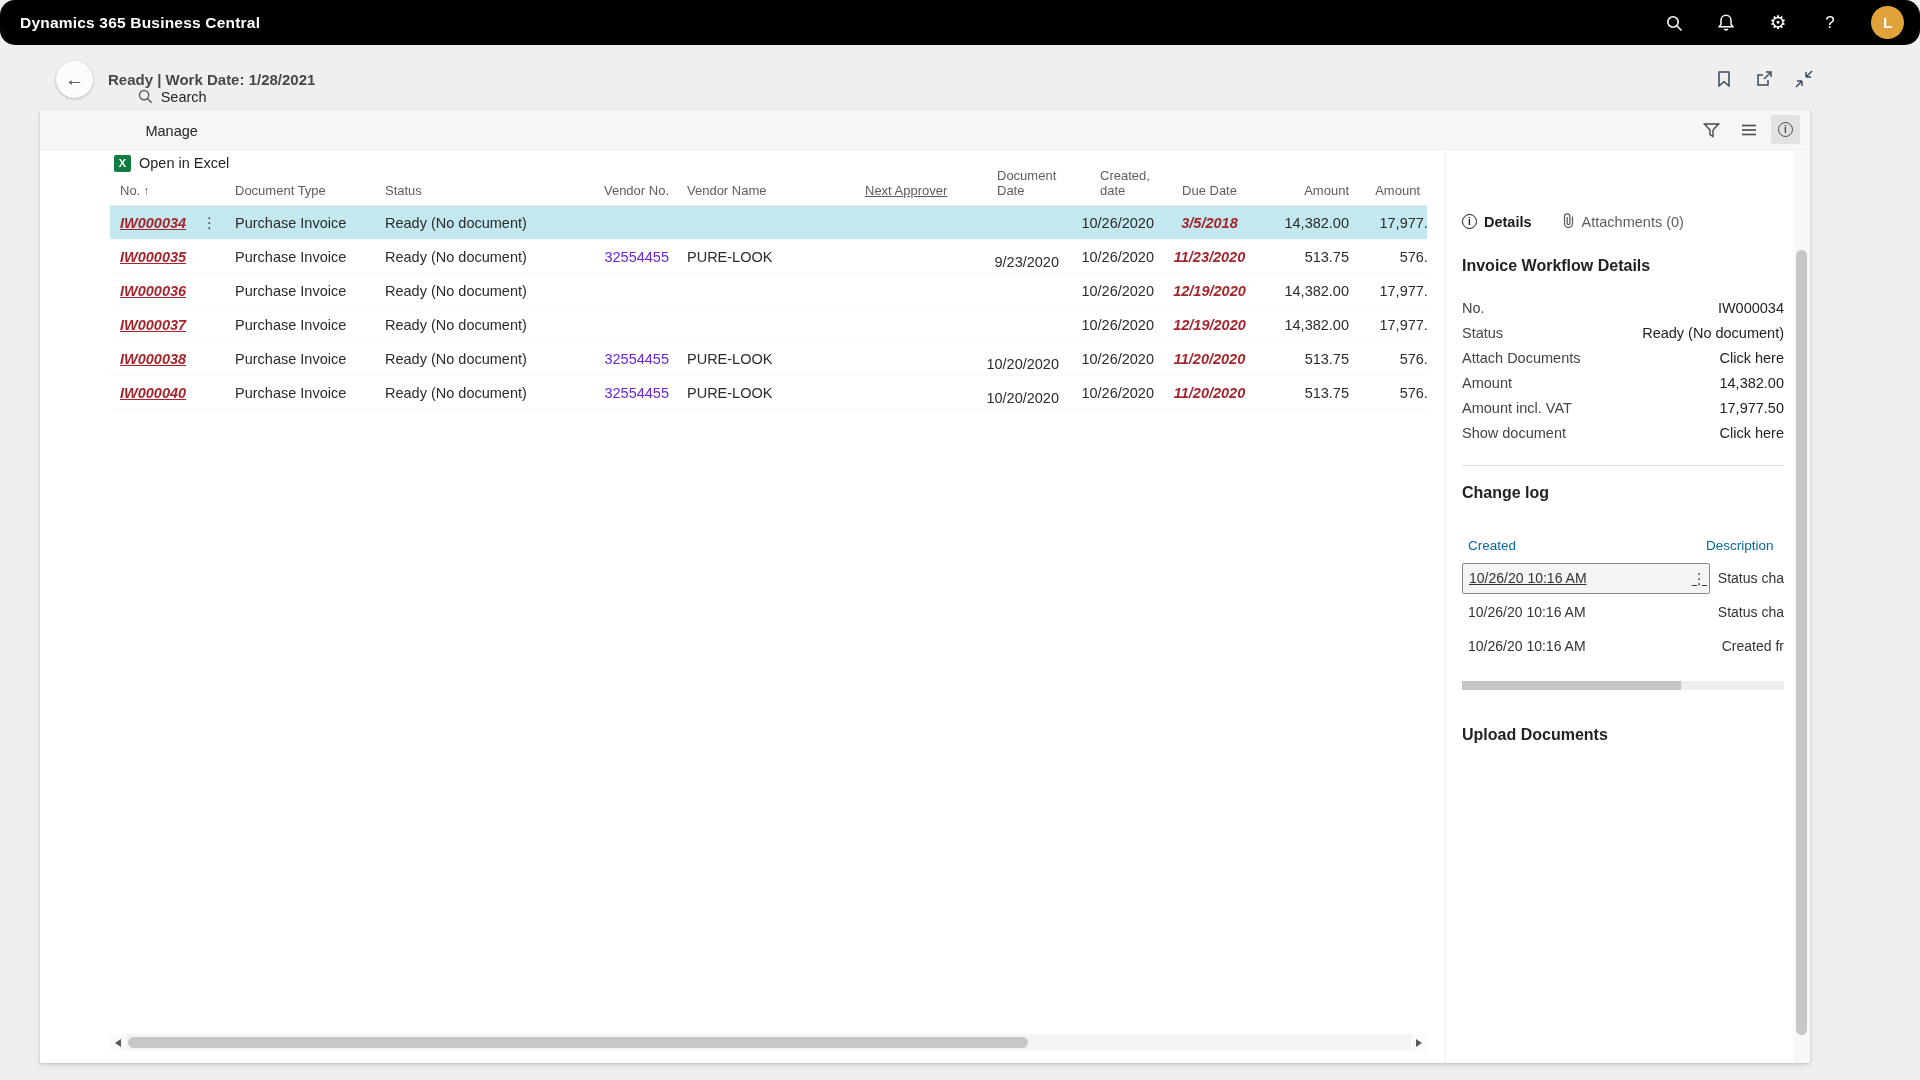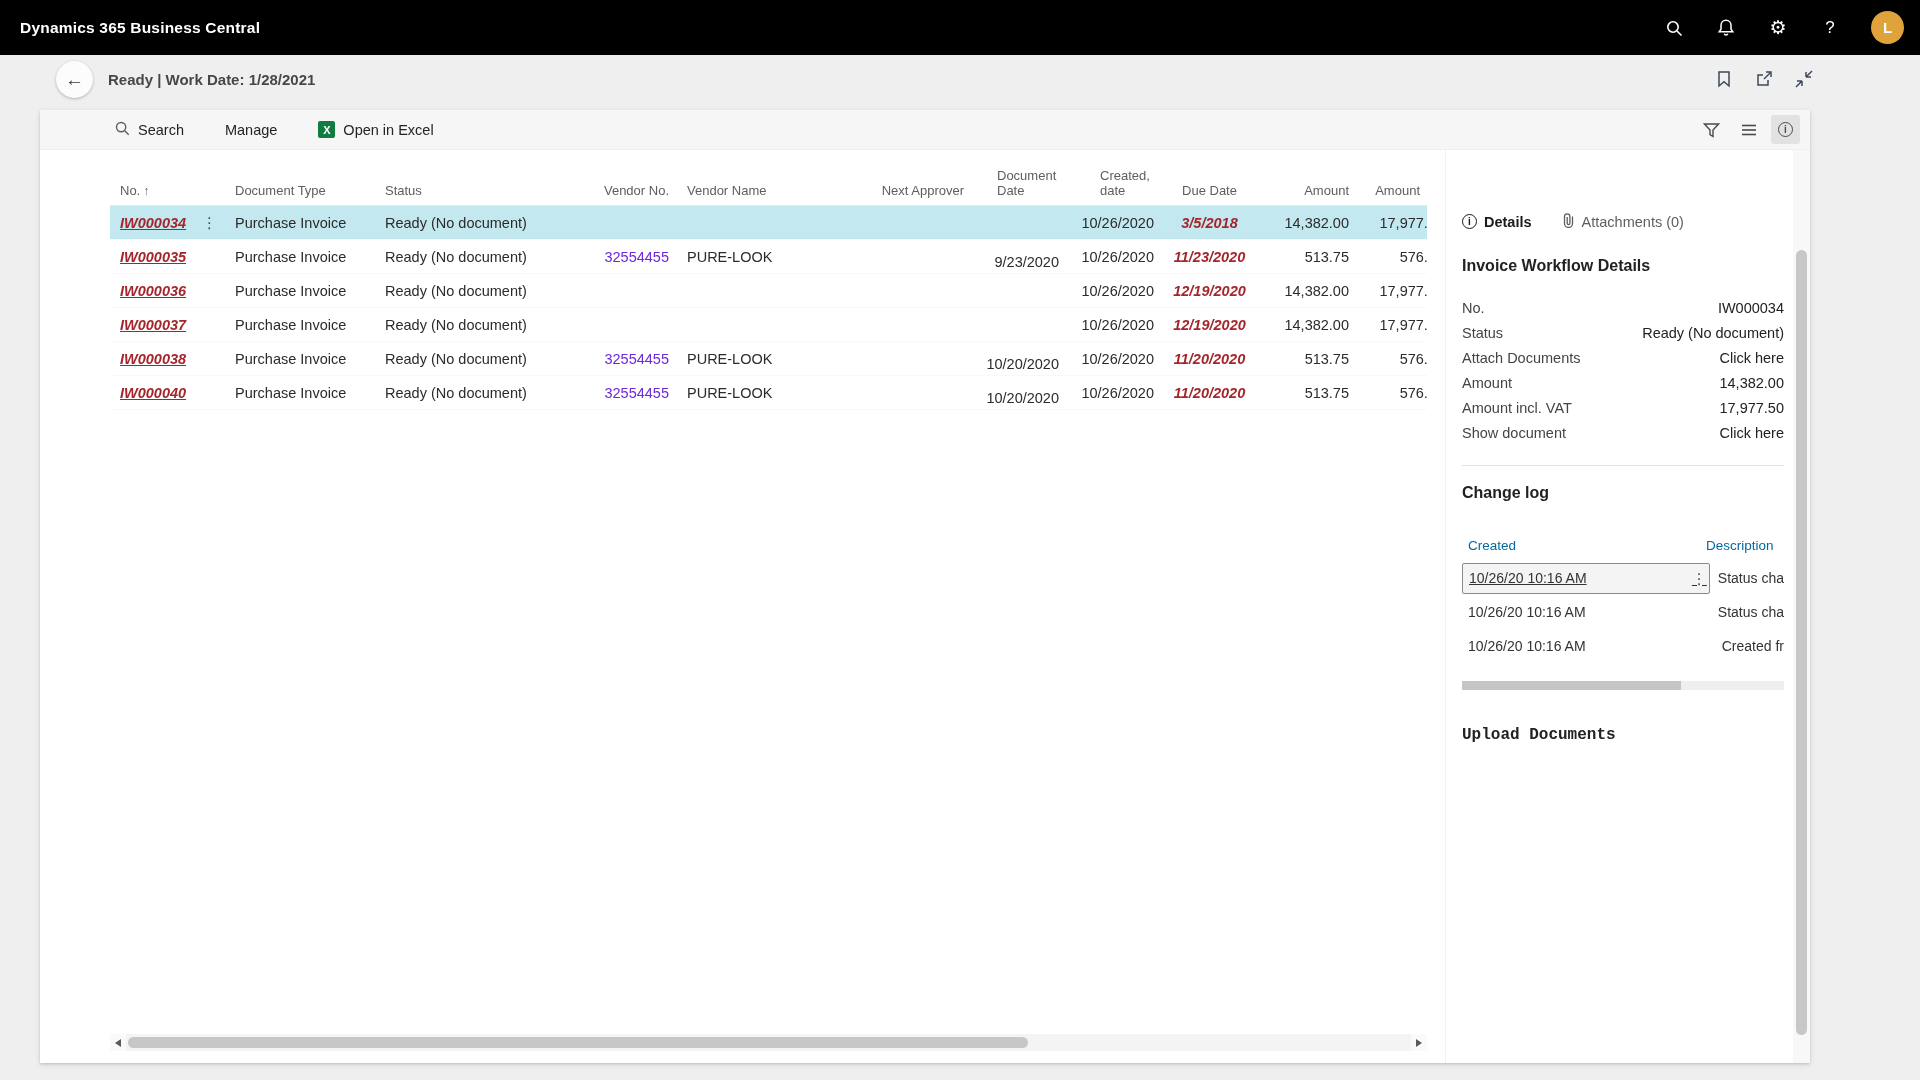--- a/index.html
+++ b/index.html
@@ -1,21 +1,21 @@
 <!DOCTYPE html>
 <html><head>
 <meta charset="utf-8">
 <style>
   html,body{margin:0;padding:0;overflow:hidden;}
   body{width:1920px;height:1080px;position:relative;background:#efefef;
        font-family:"Liberation Sans","DejaVu Sans",sans-serif;color:#333;}
 
   
-  .topbar{position:absolute;left:0;top:0;width:1920px;height:55px;background:#000;
-          display:flex;align-items:center;color:#fff;z-index:30;}
+  .topbar{position:absolute;left:0;top:0;width:1920px;height:45px;background:#000;
+          display:flex;align-items:center;color:#fff;z-index:30;border-radius:15px;}
   .topbar-title{margin-left:20px;font-size:15.5px;font-weight:bold;letter-spacing:.2px;}
   .topbar-right{margin-left:auto;display:flex;align-items:center;gap:30px;margin-right:16px;}
   .tb-white-icon{display:flex;align-items:center;justify-content:center;width:22px;height:22px;
                  color:#fff;cursor:pointer;font-size:17px;}
   .gear-glyph{font-size:19px;line-height:1;}
   .avatar{width:33px;height:33px;border-radius:50%;background:#e0a33c;display:flex;align-items:center;
           justify-content:center;font-weight:bold;font-size:15px;color:#fff;cursor:pointer;}
 
   
   .back-btn{position:absolute;left:56px;top:61px;width:37px;height:37px;border-radius:50%;
@@ -25,21 +25,21 @@
   .band-icons{position:absolute;left:1714px;top:69px;display:flex;gap:20px;color:#3d4a5c;z-index:5;}
   .band-icons .bico{width:20px;height:20px;display:flex;align-items:center;justify-content:center;cursor:pointer;}
 
   
   .card{position:absolute;left:40px;top:110px;width:1770px;height:953px;background:#fff;
         box-shadow:0 1px 2px rgba(0,0,0,.12),0 2px 6px rgba(0,0,0,.10);}
 
   
   .toolbar{position:absolute;left:0;top:0;width:100%;height:40px;background:#f6f6f6;
            border-bottom:1px solid #efefef;box-sizing:border-box;display:flex;align-items:center;}
-  .toolbar-left{display:flex;align-items:center;gap:41px;margin-left:74px;font-size:14.5px;color:#252423;}
+  .toolbar-left{display:flex;align-items:center;gap:16px;margin-left:74px;font-size:14.5px;color:#252423;flex-direction:column;}
   .tb-item{display:flex;align-items:center;gap:8px;cursor:pointer;}
   .excel-icon{width:17px;height:17px;background:#107c41;border-radius:2px;color:#fff;font-weight:bold;
               font-size:11px;display:flex;align-items:center;justify-content:center;}
   .toolbar-right{margin-left:auto;margin-right:10px;display:flex;align-items:center;gap:8px;color:#4a4a4a;}
   .tb-icon-btn{width:29px;height:29px;display:flex;align-items:center;justify-content:center;
                border-radius:3px;cursor:pointer;}
   .tb-icon-btn.active{background:#e2e2e2;}
   .ico-info{width:15px;height:15px;border:1.5px solid currentColor;border-radius:50%;font-size:10px;
             font-weight:bold;display:flex;align-items:center;justify-content:center;box-sizing:border-box;}
 
@@ -50,21 +50,21 @@
   .trow{display:flex;align-items:center;height:34px;font-size:14.5px;color:#2b2b2b;
         border-bottom:1px solid #f8f8f8;box-sizing:border-box;cursor:pointer;}
   .trow.selected{background:#c3e8ef;}
   .cell{box-sizing:border-box;padding:0 8px;white-space:nowrap;overflow:hidden;flex-shrink:0;}
   .thead .cell{overflow:visible;white-space:normal;}
   .c-no{width:117px;padding-left:10px;display:flex;align-items:center;}
   .c-doctype{width:150px;}
   .c-status{width:210px;}
   .c-vendorno{width:90px;text-align:right;}
   .c-vendorname{width:180px;padding-left:10px;}
-  .c-approver{width:115px;text-align:right;}
+  .c-approver{width:115px;text-align:left;text-decoration:underline;}
   .c-docdate{width:95px;text-align:right;margin-top:10px;}
   .c-created{width:95px;text-align:right;}
   .c-due{width:95px;text-align:center;}
   .c-amount{width:100px;text-align:right;}
   .c-amount2{width:95px;text-align:right;}
   .hdr-amount2{padding-right:32px;}
   .hdr-wrap .wrap-inner{display:inline-block;text-align:left;}
   .c-docdate .wrap-inner{width:62px;}
   .c-created .wrap-inner{width:54px;}
   .sort{margin-left:3px;font-size:12px;color:#605e5c;}
@@ -102,21 +102,21 @@
   .fb-cl-header .col1{width:244px;padding-left:6px;box-sizing:border-box;}
   .fb-cl-header .col2{white-space:nowrap;}
   .fb-cl-rows{margin-top:8px;}
   .fb-cl-row{display:flex;align-items:center;height:34px;font-size:14px;color:#333;}
   .fb-cl-created{width:252px;box-sizing:border-box;padding-left:6px;display:flex;align-items:center;white-space:nowrap;}
   .fb-cl-row.selected .fb-cl-created{border:1px solid #8a8a8a;border-radius:2px;background:#f4f4f4;
                                      height:31px;text-decoration:underline;}
   .fb-cl-desc{margin-left:8px;white-space:nowrap;}
   .fb-cl-scroll{margin-top:18px;width:100%;height:9px;background:#efefef;position:relative;}
   .fb-cl-thumb{position:absolute;left:0;top:0;height:9px;width:68%;background:#c5c5c5;cursor:grab;}
-  .fb-upload-title{margin-top:36px;font-size:16px;font-weight:bold;color:#222;font-family:Liberation Mono, monospace;}
+  .fb-upload-title{margin-top:36px;font-size:16px;font-weight:bold;color:#222;}
   .dropzone{margin-top:12px;width:203px;height:199px;background:#d4d4d4;border:2px dashed #8f8f8f;
             border-radius:6px;display:flex;align-items:center;justify-content:center;text-align:center;
             color:#a0a0a0;font-size:27px;line-height:1.25;cursor:pointer;}
   .dz-text{width:170px;}
 </style>
 </head>
 <body>
 
 <div class="topbar">
   <div class="topbar-title">Dynamics 365 Business Central</div>

